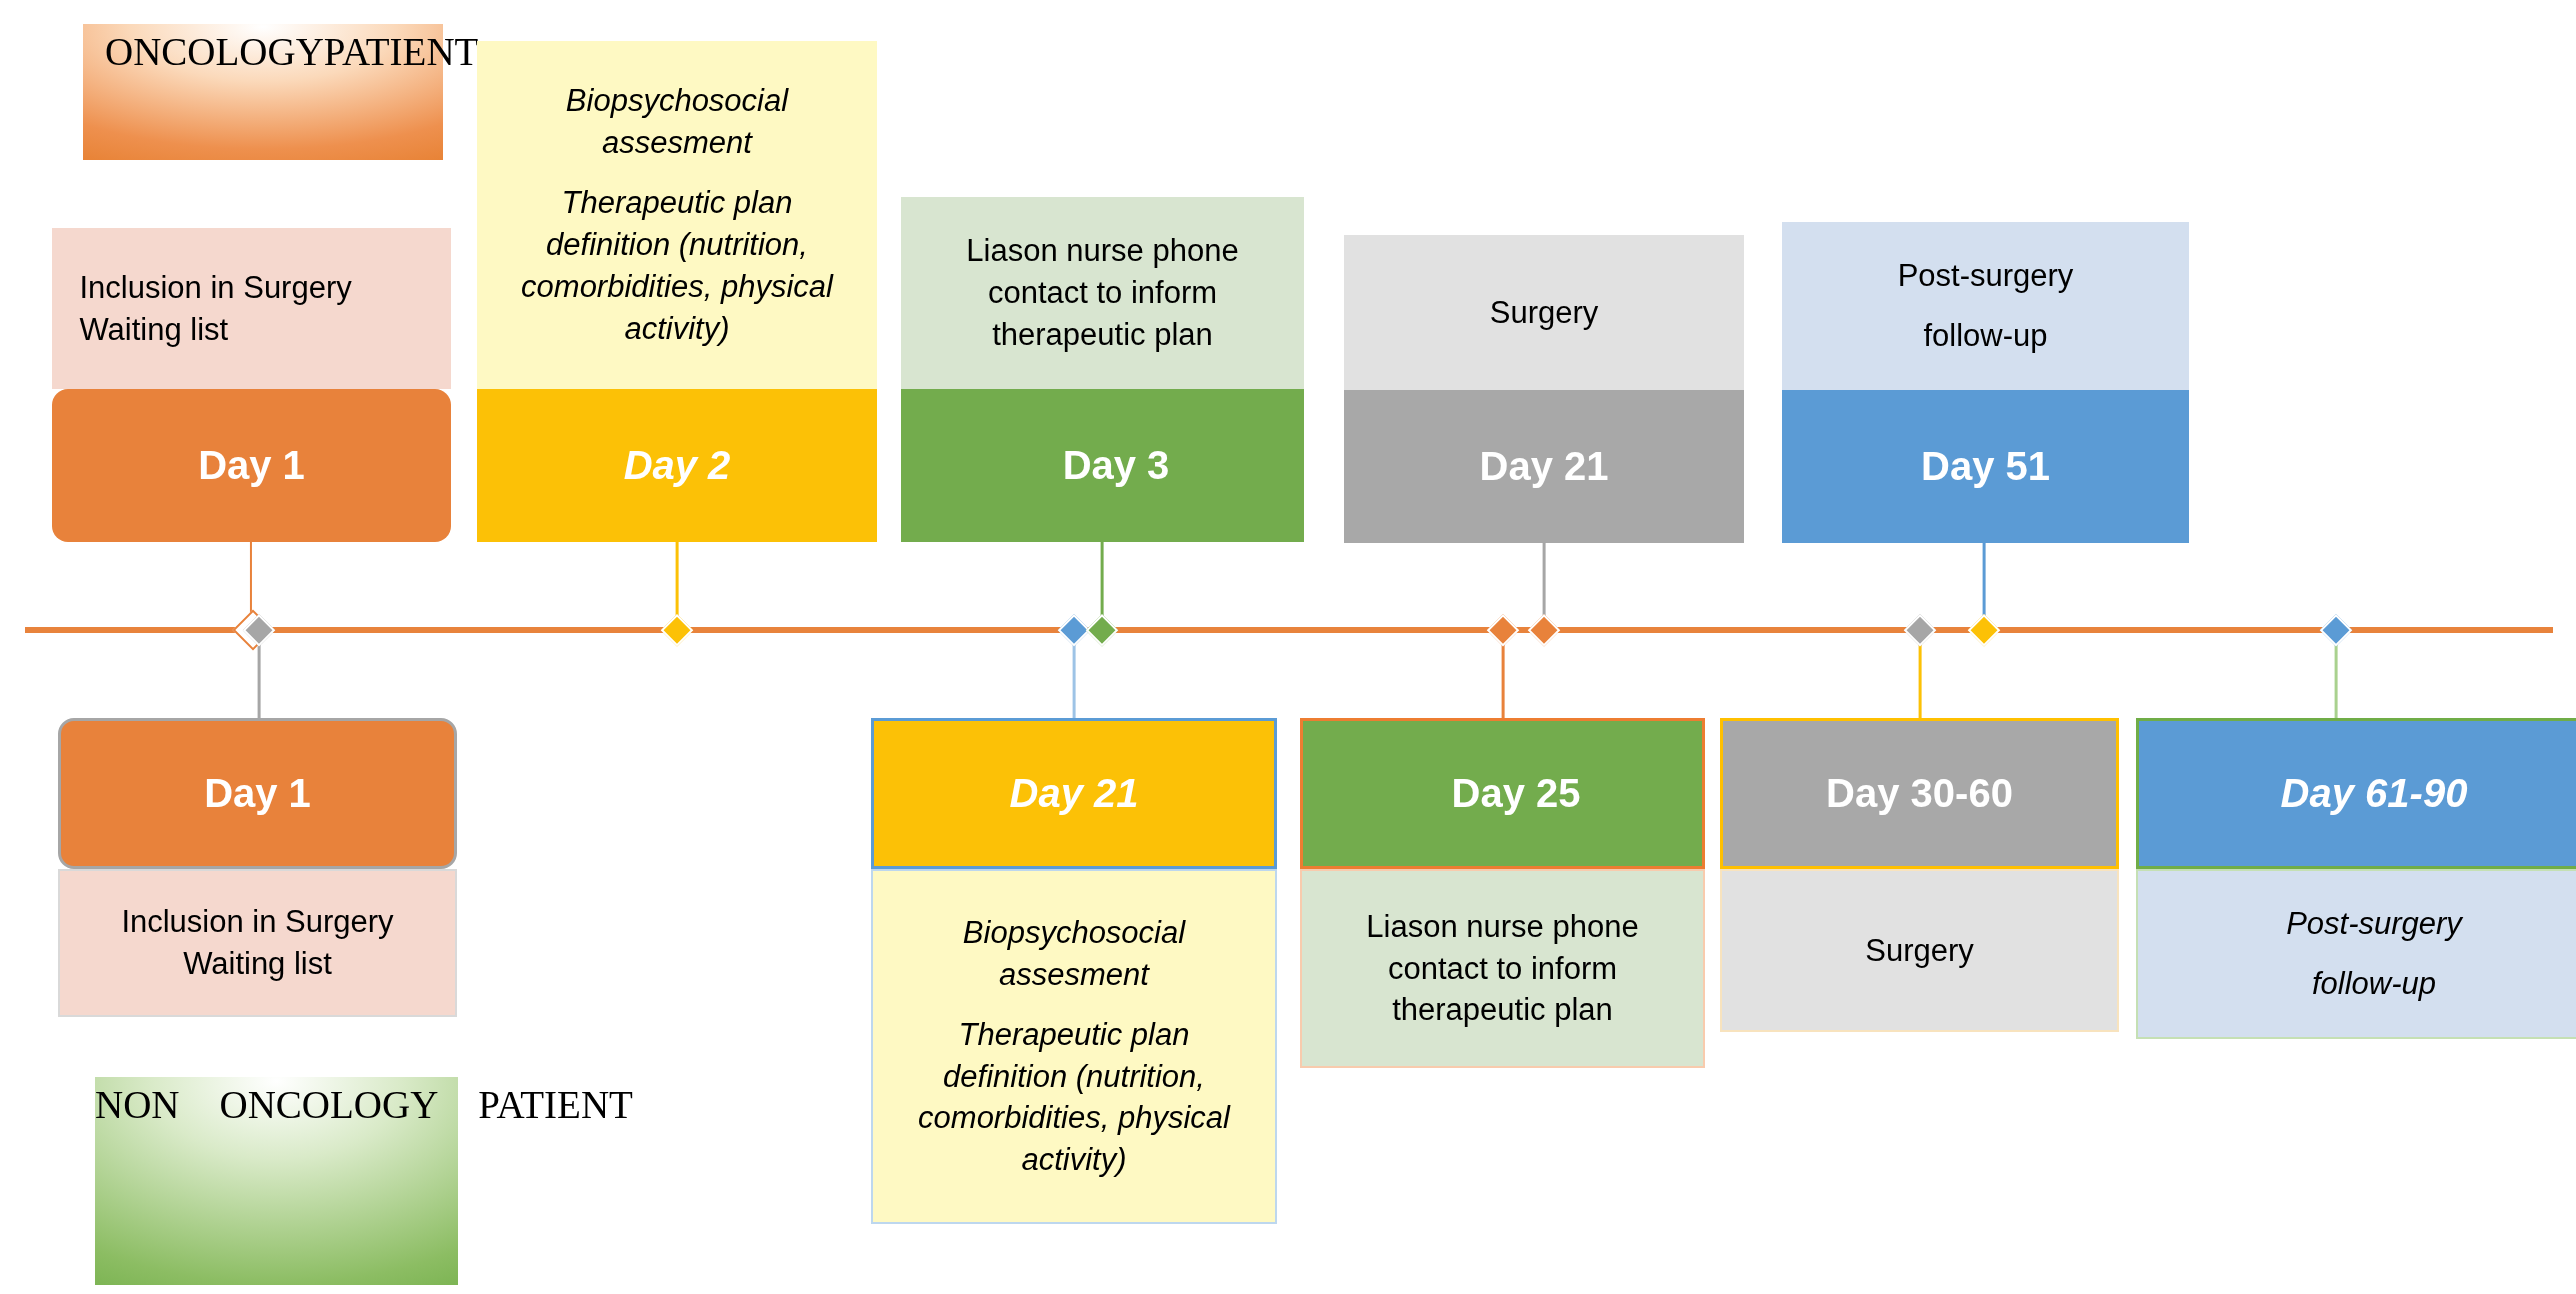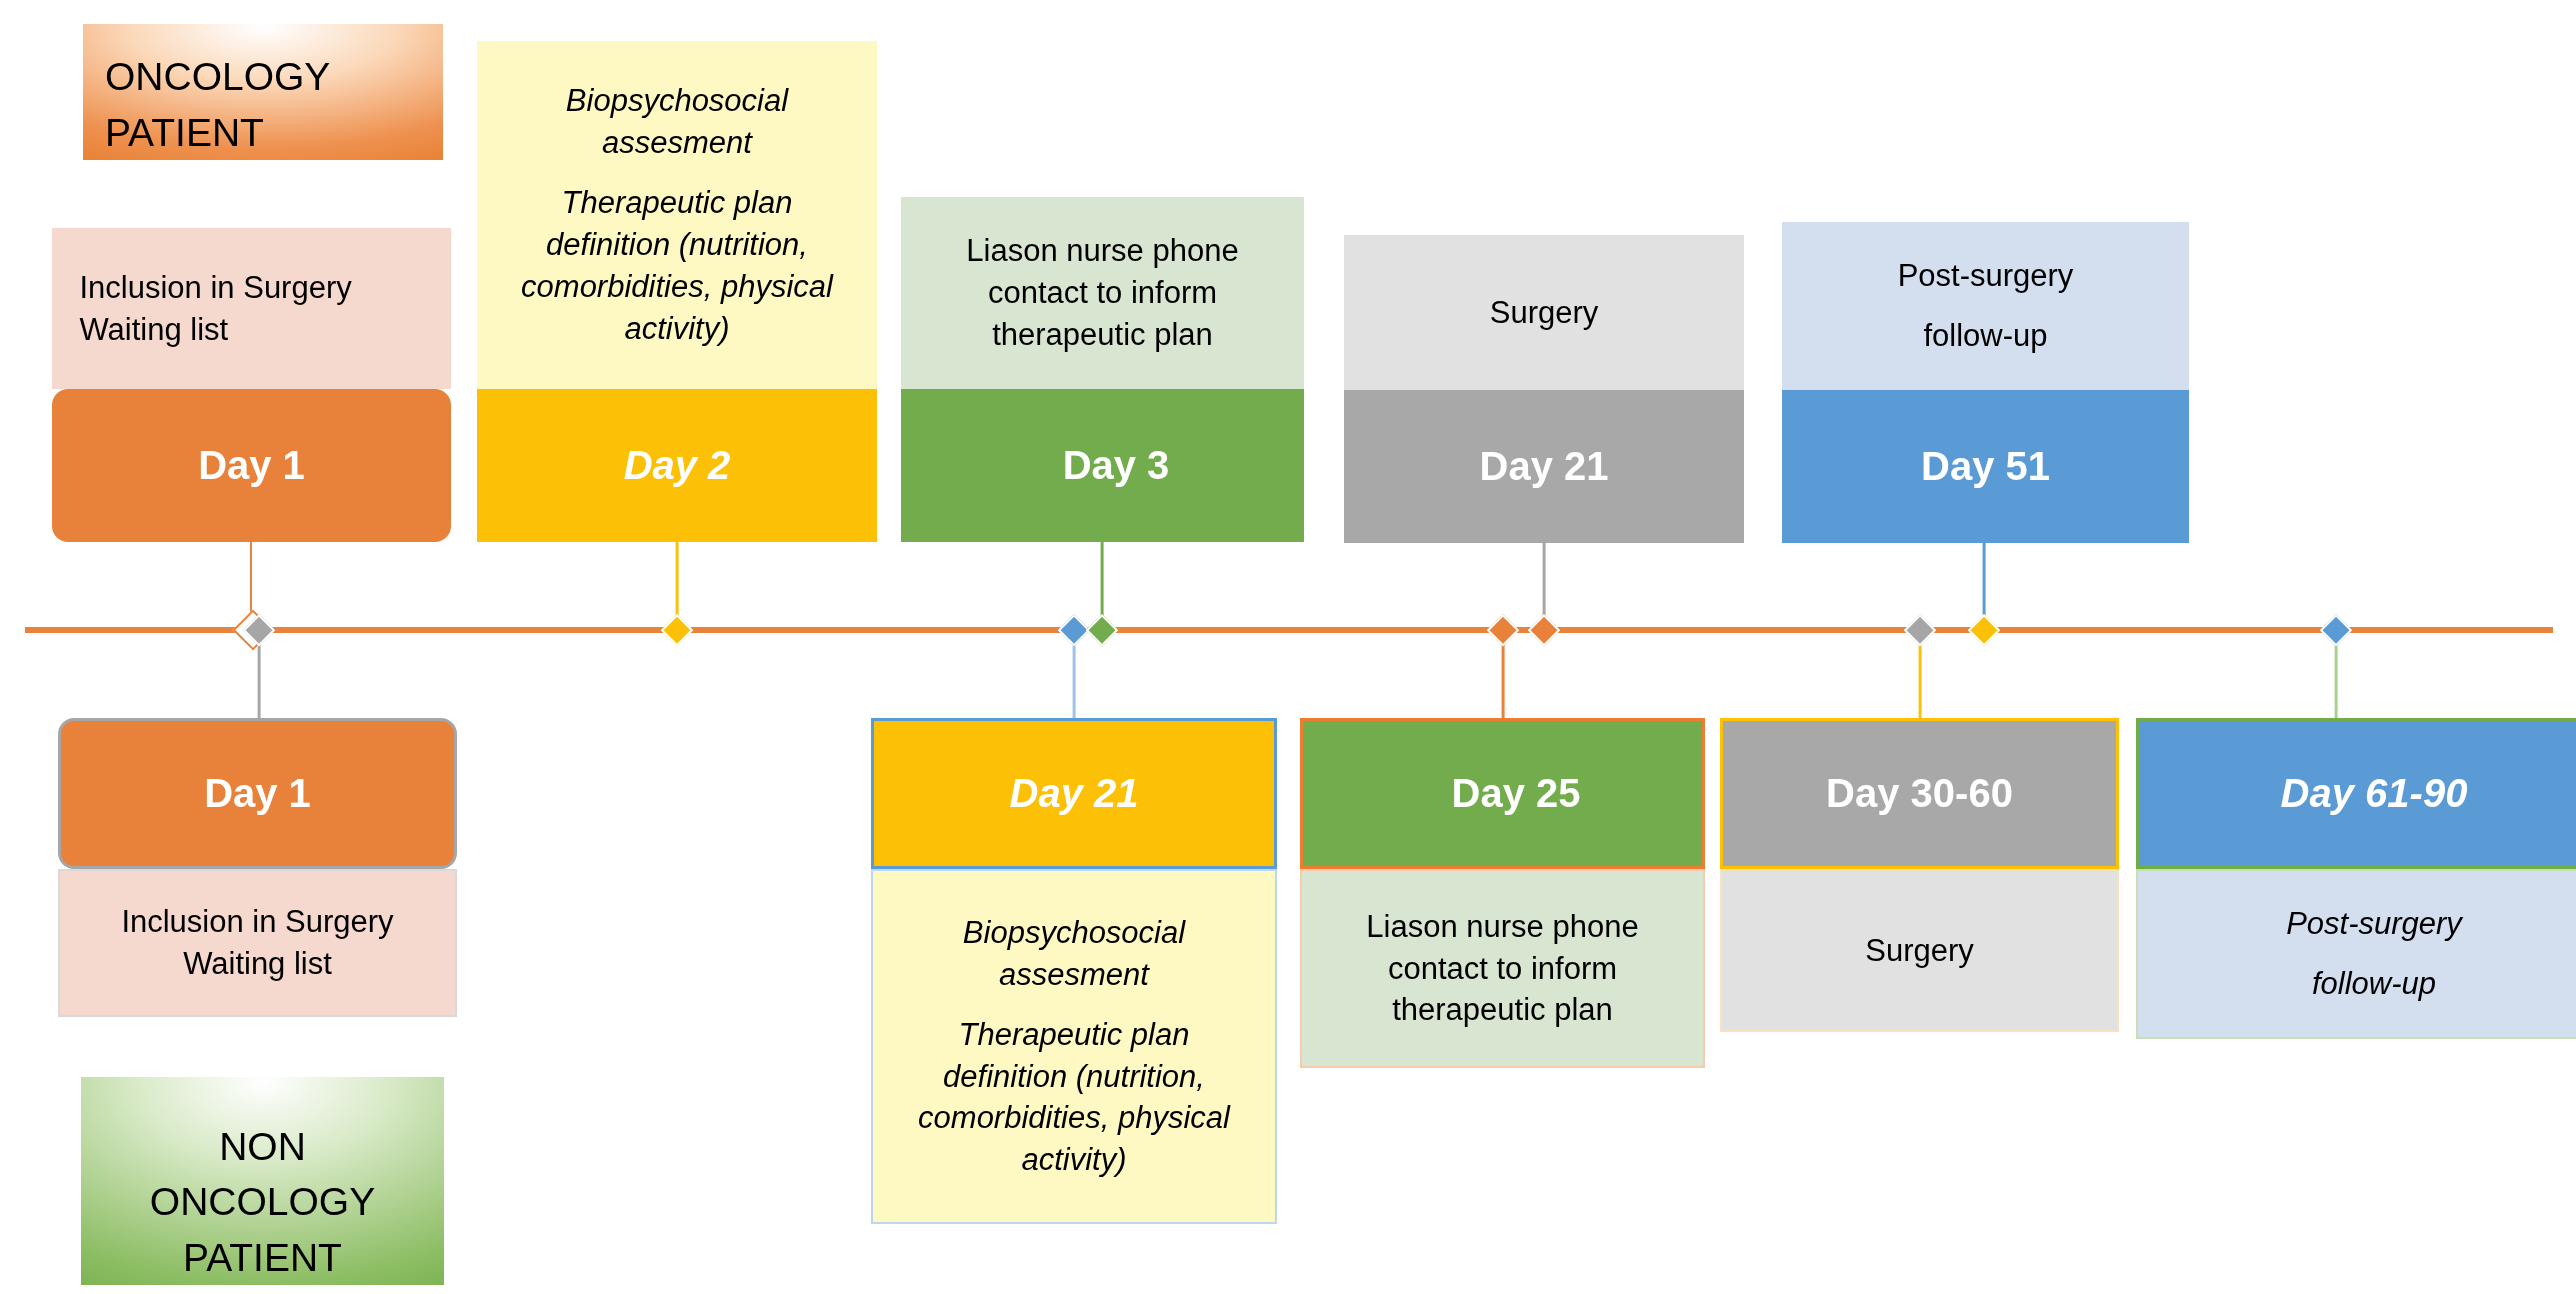--- a/index.html
+++ b/index.html
@@ -1,26 +1,26 @@
 <!DOCTYPE html>
 <html style="font-size:11px"><head>
 <meta charset="utf-8">
 <style>
   html,body{margin:0;padding:0;background:#ffffff;}
   #stage{
     position:relative;width:2576px;height:1294px;background:#ffffff;
     font-family:"Liberation Sans","DejaVu Sans",sans-serif;color:#000;overflow:hidden;
   }
   
-  .legend{position:absolute;display:flex;flex-direction:column;justify-content:flex-end;
-    font-size:39px;line-height:1.42;color:#000;}
+  .legend{position:absolute;display:flex;justify-content:space-between;
+    font-size:39px;line-height:1.42;color:#000;font-family:Liberation Serif, serif;}
   #legend-onc{left:83px;top:24px;width:360px;height:136px;padding-left:22px;box-sizing:border-box;
     background:radial-gradient(115% 125% at 50% 2%, #ffffff 0%, #fbd9ba 32%, #ee904e 72%, #e47b28 100%);}
-  #legend-non{left:81px;top:1077px;width:363px;height:208px;text-align:center;
-    background:radial-gradient(115% 125% at 50% 2%, #ffffff 0%, #d9eac8 30%, #8cbd63 78%, #70ad47 100%);}
+  #legend-non{left:95px;top:1077px;width:363px;height:208px;text-align:center;
+    background:radial-gradient(115% 125% at 50% 2%, #ffffff 0%, #d9eac8 30%, #8cbd63 78%, #70ad47 100%);gap:40px;}
   
   .milestone{position:absolute;}
   .daybar{position:absolute;left:0;right:0;display:flex;align-items:center;justify-content:center;
     color:#ffffff;font-weight:bold;font-size:40px;box-sizing:border-box;}
   .m-top .daybar{bottom:0;height:153px;}
   .m-bot .daybar{top:0;height:151px;border-style:solid;border-width:3.4px;}
   .desc{position:absolute;left:0;right:0;display:flex;flex-direction:column;align-items:center;
     justify-content:center;row-gap:18px;font-size:31px;line-height:1.35;text-align:center;
     padding:0 20.6px;box-sizing:border-box;}
   .m-top .desc{top:0;bottom:153px;}

